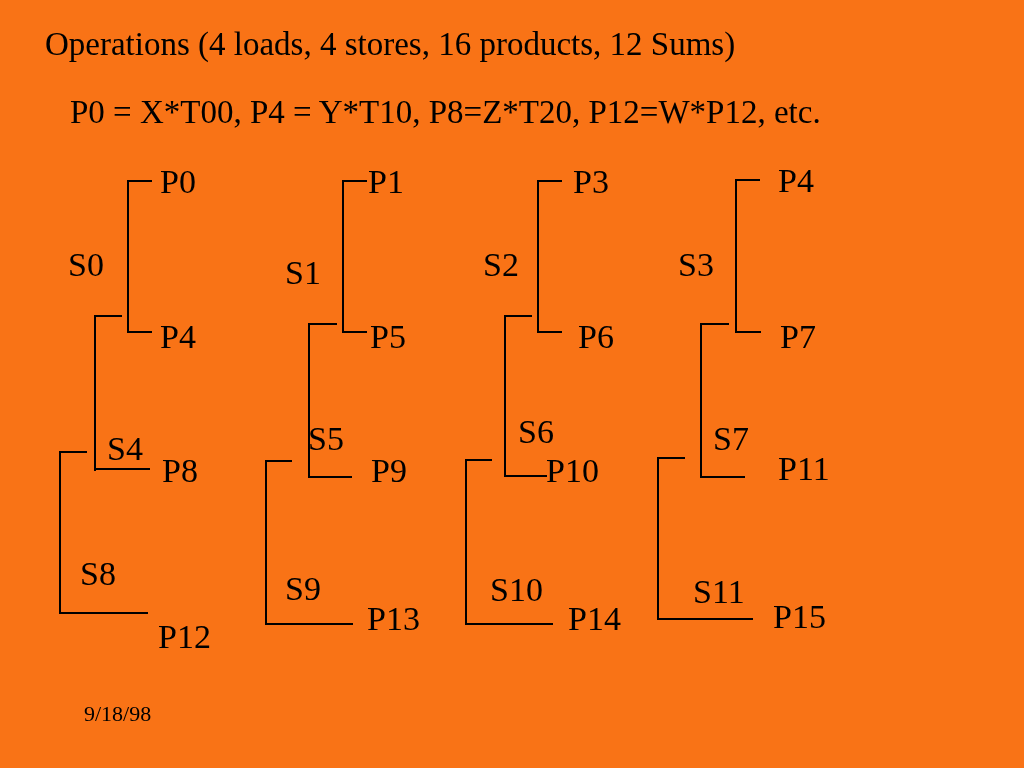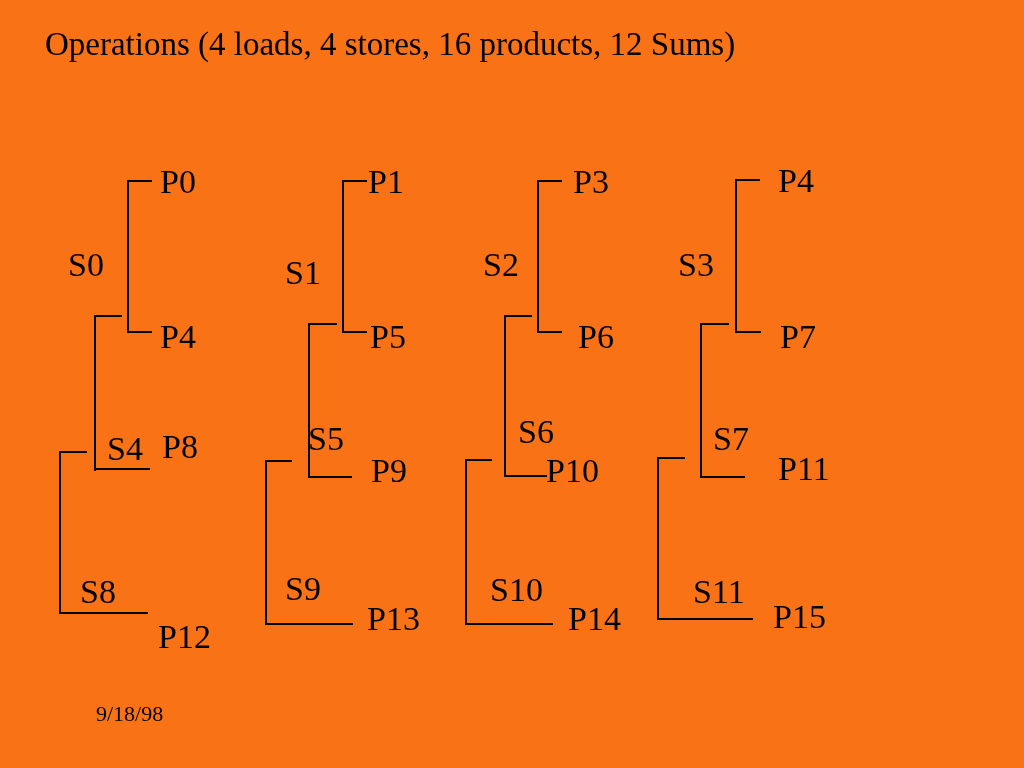--- a/index.html
+++ b/index.html
@@ -41,47 +41,47 @@
     position: absolute;
     width: 2px;
     background: #000000;
   }
   .date {
     position: absolute;
     left: 84px; top: 703px;
     font-size: 22px;
     line-height: 1;
     white-space: nowrap;
-    margin-left: 12px;
   }
 </style>
 </head>
 <body>
 
 <div class="slide">
 
   <div class="title">Operations (4 loads, 4 stores, 16 products, 12 Sums)</div>
+  <div class="formula">P0 = X*T00, P4 = Y*T10, P8=Z*T20, P12=W*P12, etc.</div>
 
   <div class="vline" style="left:127px;top:181px;height:152px"></div>
   <div class="hline" style="left:127px;top:180px;width:25px"></div>
   <div class="hline" style="left:127px;top:331px;width:25px"></div>
   <span class="lbl" style="left:160px;top:165px">P0</span>
   <span class="lbl" style="left:68px;top:248px">S0</span>
   <span class="lbl" style="left:160px;top:320px">P4</span>
 
   <div class="vline" style="left:94px;top:316px;height:155px"></div>
   <div class="hline" style="left:94px;top:315px;width:28px"></div>
   <div class="hline" style="left:94px;top:468px;width:56px"></div>
   <span class="lbl" style="left:107px;top:432px">S4</span>
-  <span class="lbl" style="left:162px;top:430px">P8</span>
+  <span class="lbl" style="left:162px;top:454px">P8</span>
 
   <div class="vline" style="left:59px;top:452px;height:162px"></div>
   <div class="hline" style="left:59px;top:451px;width:28px"></div>
   <div class="hline" style="left:59px;top:612px;width:89px"></div>
-  <span class="lbl" style="left:80px;top:575px">S8</span>
+  <span class="lbl" style="left:80px;top:557px">S8</span>
   <span class="lbl" style="left:158px;top:620px">P12</span>
 
   <div class="vline" style="left:342px;top:181px;height:152px"></div>
   <div class="hline" style="left:342px;top:180px;width:25px"></div>
   <div class="hline" style="left:342px;top:331px;width:25px"></div>
   <span class="lbl" style="left:368px;top:165px">P1</span>
   <span class="lbl" style="left:285px;top:256px">S1</span>
   <span class="lbl" style="left:370px;top:320px">P5</span>
 
   <div class="vline" style="left:308px;top:324px;height:154px"></div>

